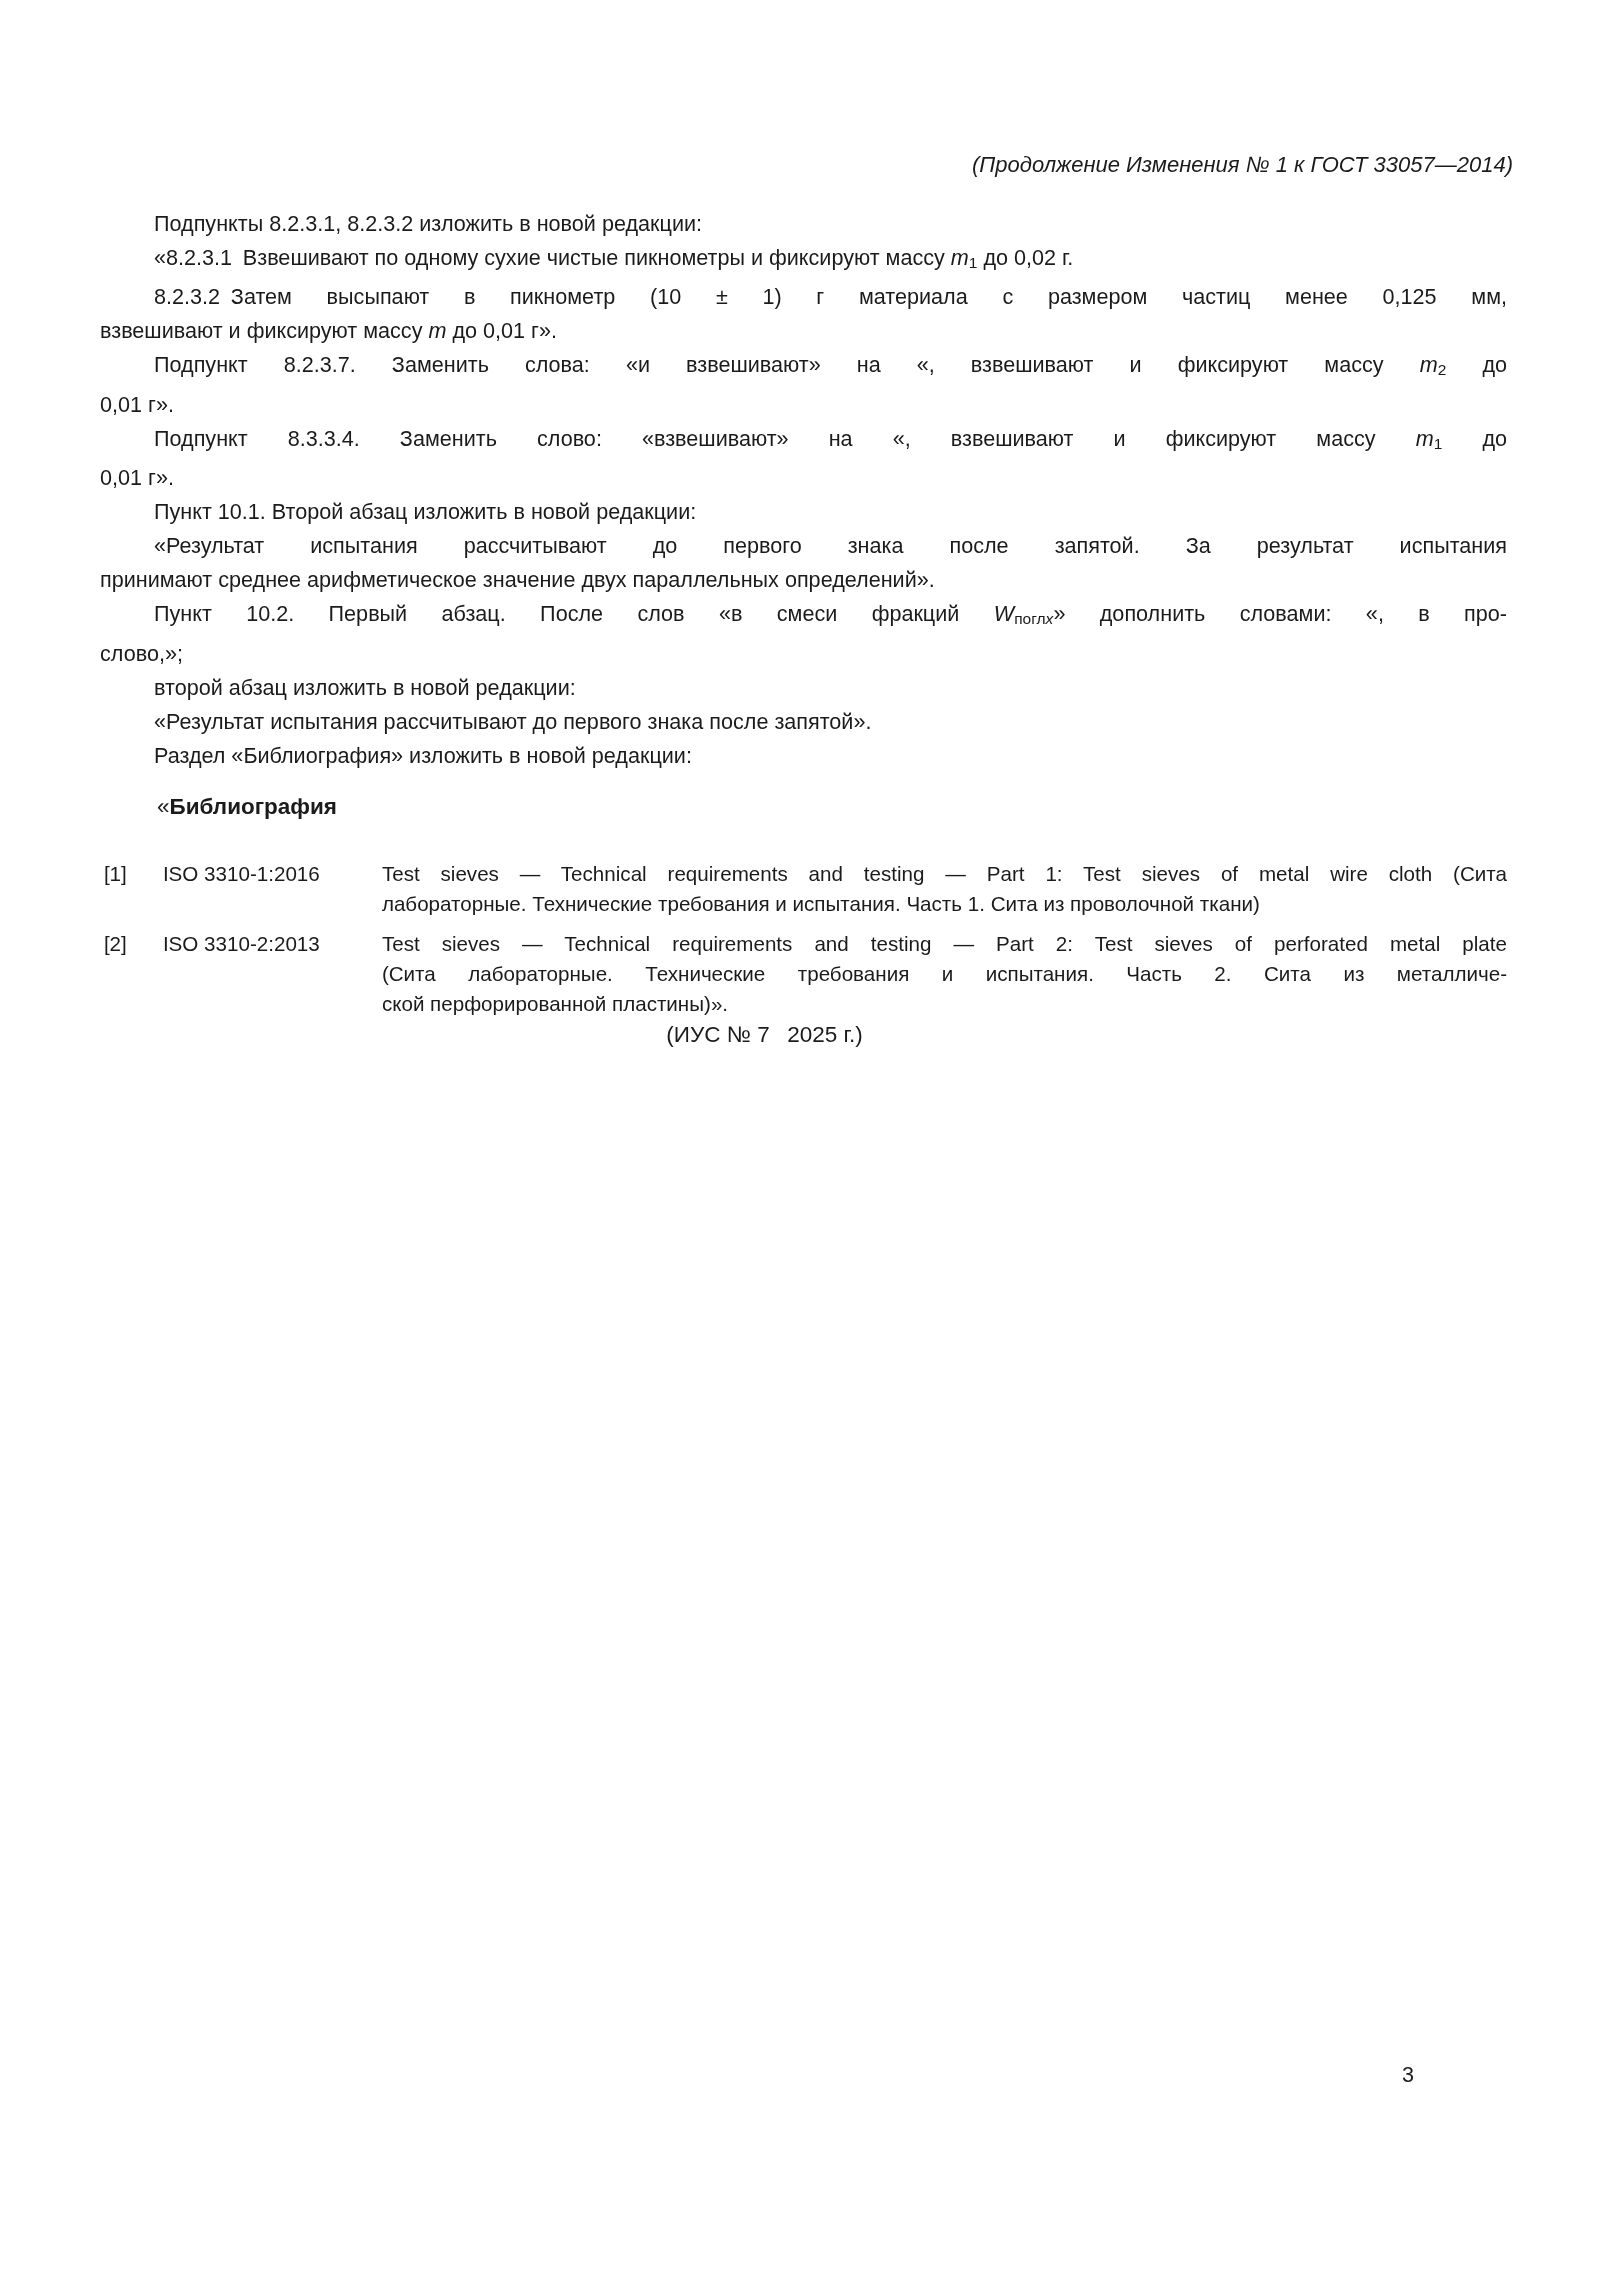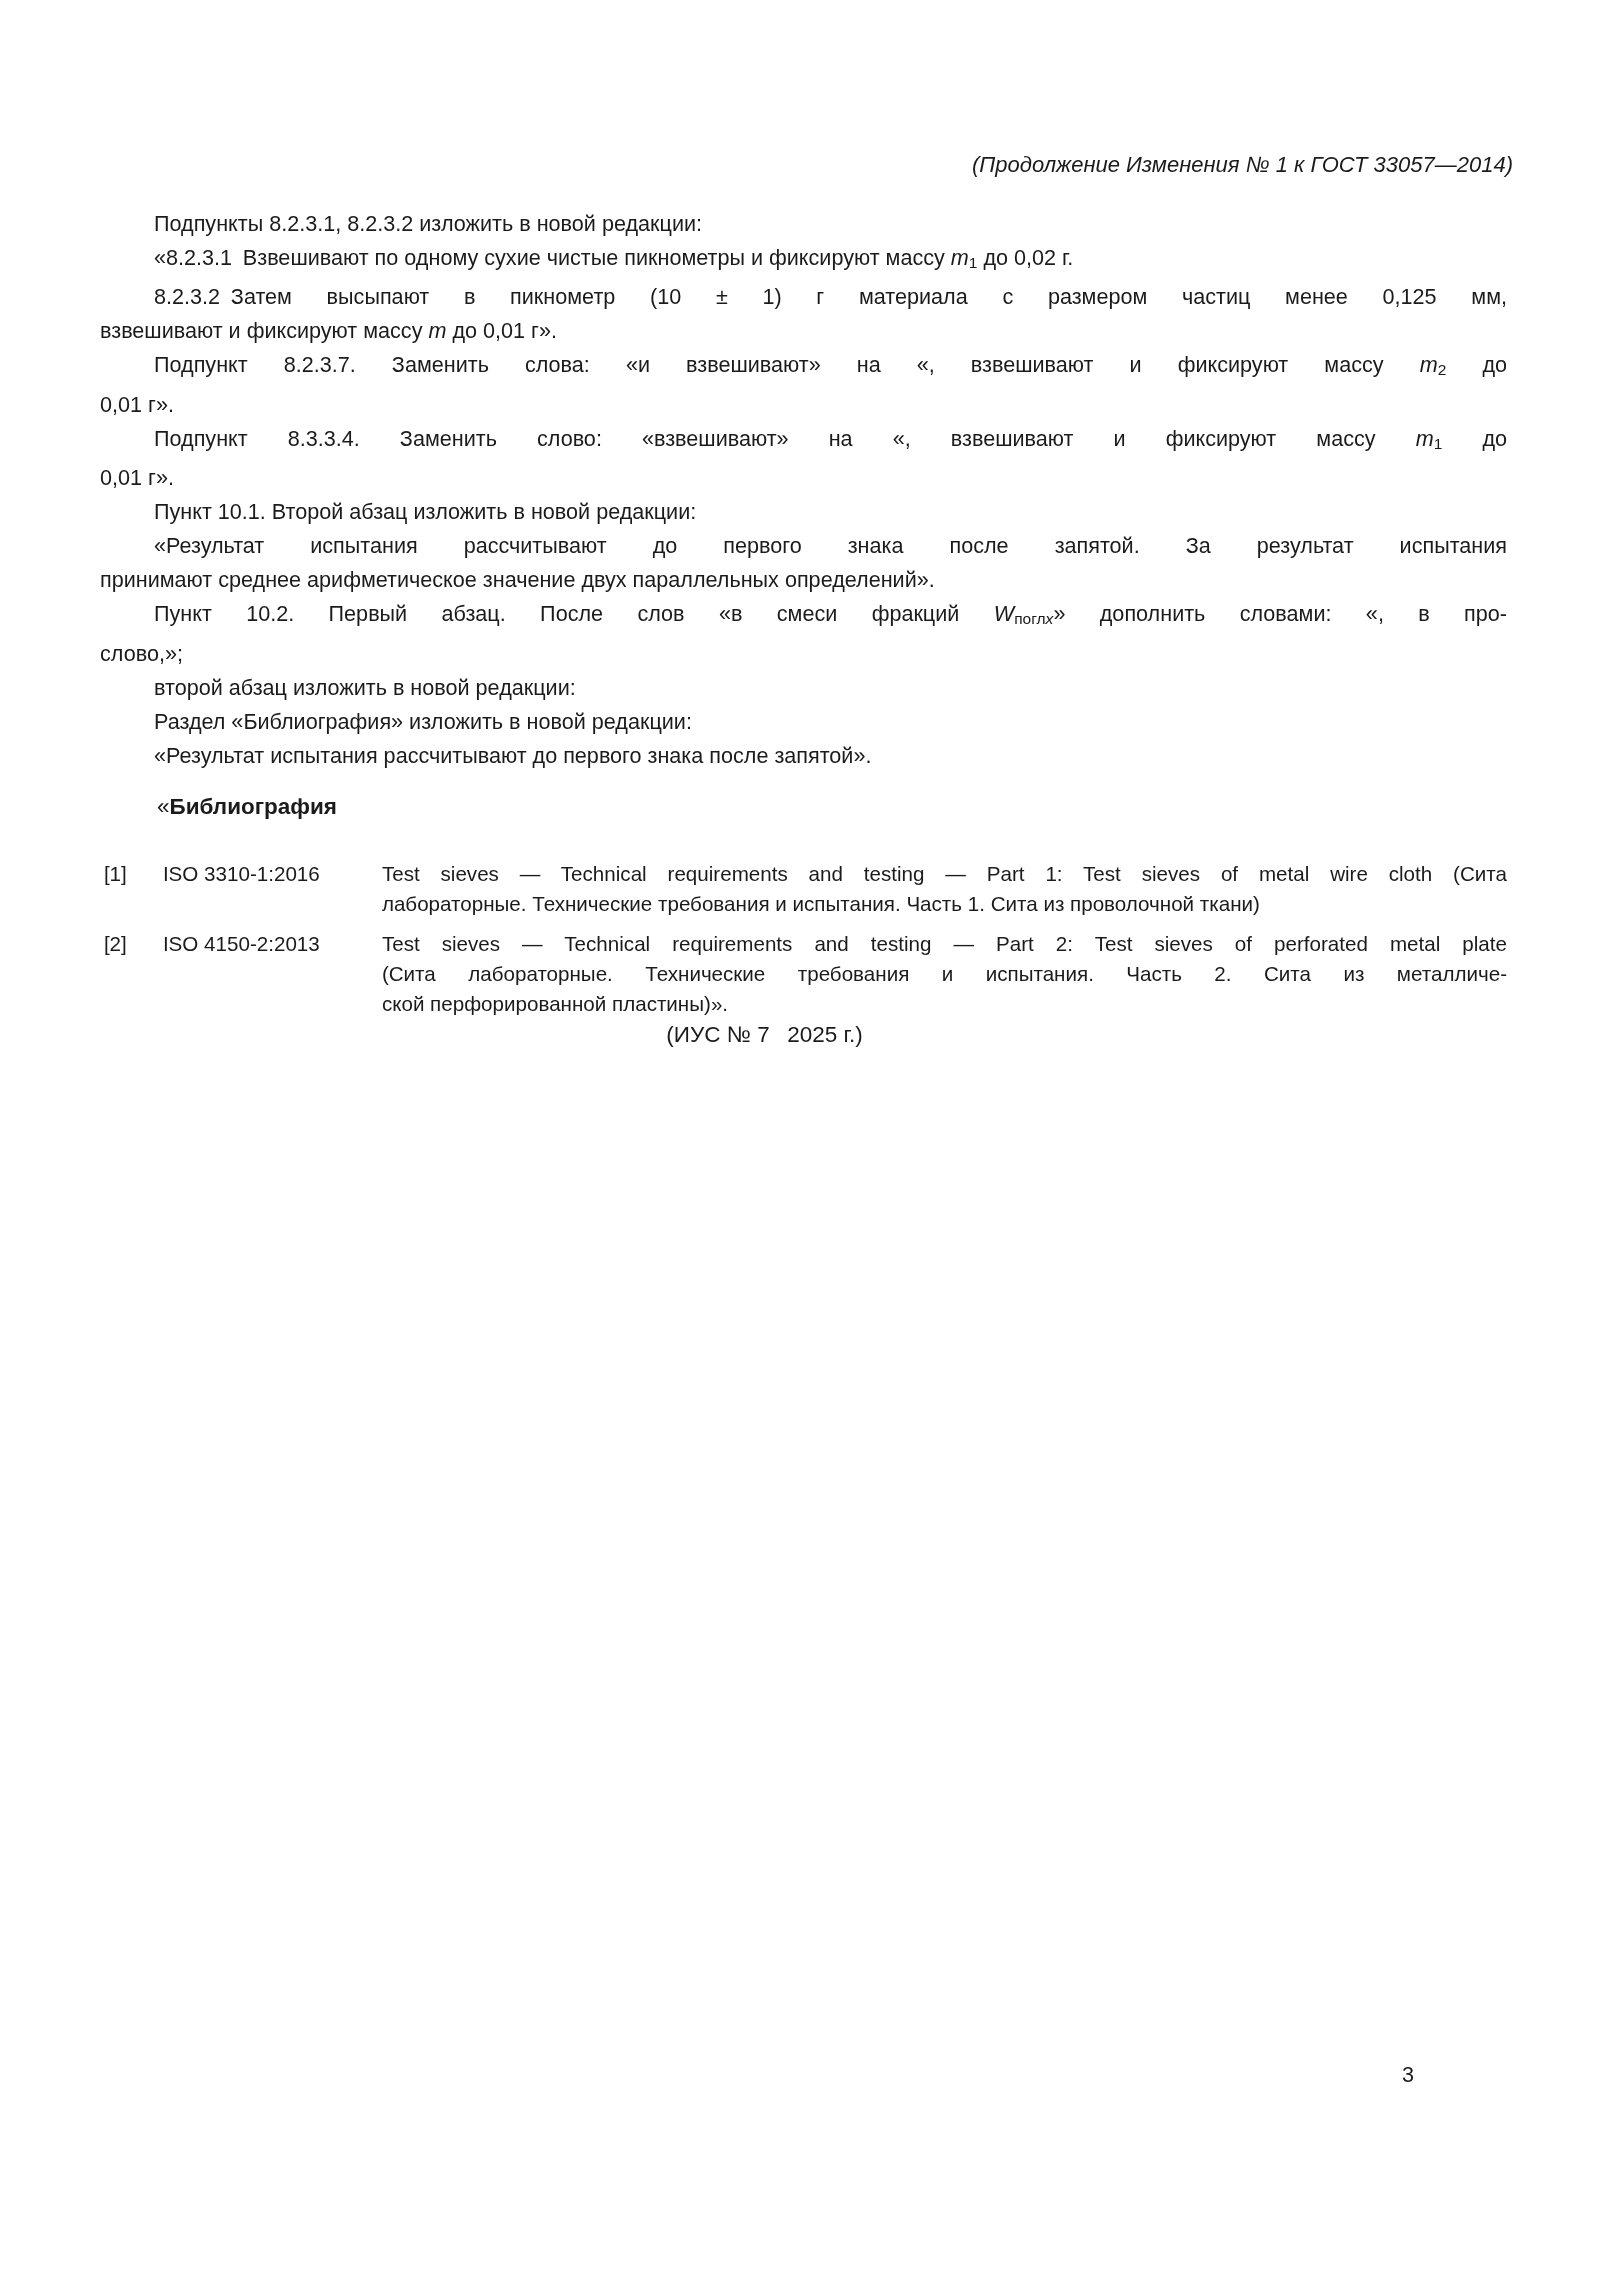--- a/index.html
+++ b/index.html
@@ -61,38 +61,38 @@
         <div class="bline ind just"><span>Подпункт 8.2.3.7. Заменить слова: «и взвешивают» на «, взвешивают и фиксируют массу </span><span class="i">m</span><span class="sub">2</span><span> до</span></div>
         <div class="bline"><span>0,01 г».</span></div>
         <div class="bline ind just"><span>Подпункт 8.3.3.4. Заменить слово: «взвешивают» на «, взвешивают и фиксируют массу </span><span class="i">m</span><span class="sub">1</span><span> до</span></div>
         <div class="bline"><span>0,01 г».</span></div>
         <div class="bline ind"><span>Пункт 10.1. Второй абзац изложить в новой редакции:</span></div>
         <div class="bline ind just"><span>«Результат испытания рассчитывают до первого знака после запятой. За результат испытания</span></div>
         <div class="bline"><span>принимают среднее арифметическое значение двух параллельных определений».</span></div>
         <div class="bline ind just"><span>Пункт 10.2. Первый абзац. После слов «в смеси фракций </span><span class="i">W</span><span class="sub">погл</span><span class="subi">x</span><span>» дополнить словами: «, в про-</span></div>
         <div class="bline"><span>слово,»;</span></div>
         <div class="bline ind"><span>второй абзац изложить в новой редакции:</span></div>
+        <div class="bline ind"><span>«Результат испытания рассчитывают до первого знака после запятой».</span></div>
         <div class="bline ind"><span>Раздел «Библиография» изложить в новой редакции:</span></div>
-        <div class="bline ind"><span>«Результат испытания рассчитывают до первого знака после запятой».</span></div>
       </div>
 
     <div class="bib-heading"><span>«</span><span class="bold">Библиография</span></div>
 
     <div class="bib-list">
         <div class="bib-entry">
           <div class="bib-num">[1]</div>
           <div class="bib-code">ISO 3310-1:2016</div>
           <div class="bib-text">
             <div class="bib-line just">Test sieves — Technical requirements and testing — Part 1: Test sieves of metal wire cloth (Сита</div>
             <div class="bib-line">лабораторные. Технические требования и испытания. Часть 1. Сита из проволочной ткани)</div>
           </div>
         </div>
         <div class="bib-entry">
           <div class="bib-num">[2]</div>
-          <div class="bib-code">ISO 4150-2:2013</div>
+          <div class="bib-code">ISO 3310-2:2013</div>
           <div class="bib-text">
             <div class="bib-line just">Test sieves — Technical requirements and testing — Part 2: Test sieves of perforated metal plate</div>
             <div class="bib-line just">(Сита лабораторные. Технические требования и испытания. Часть 2. Сита из металличе-</div>
             <div class="bib-line">ской перфорированной пластины)».</div>
           </div>
         </div>
       </div>
 
     <div class="issue-note"><span>(ИУС № 7  2025 г.)</span></div>
 

